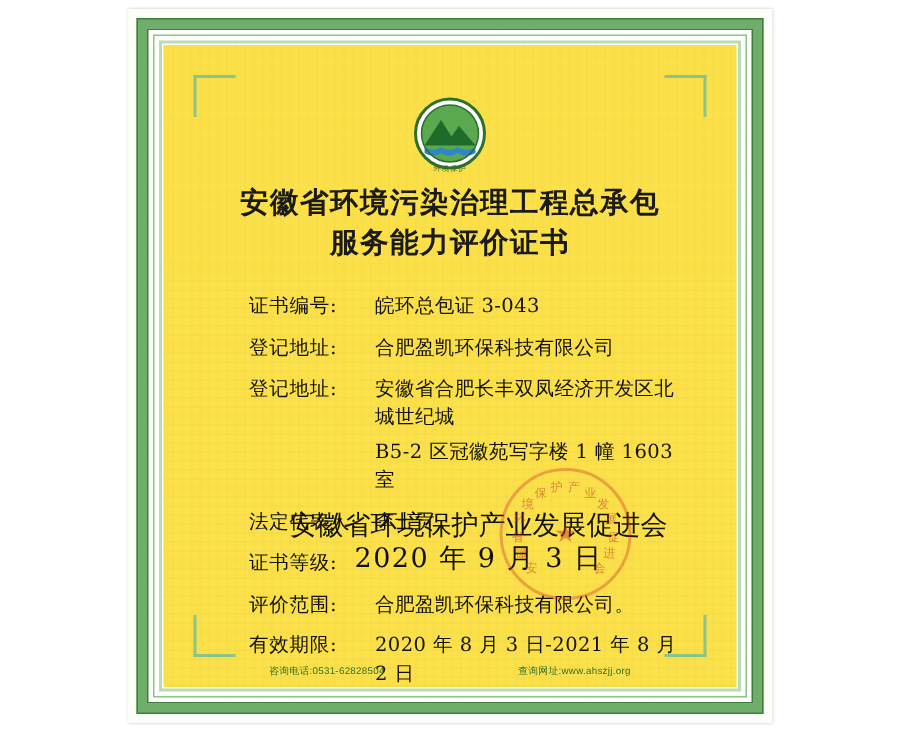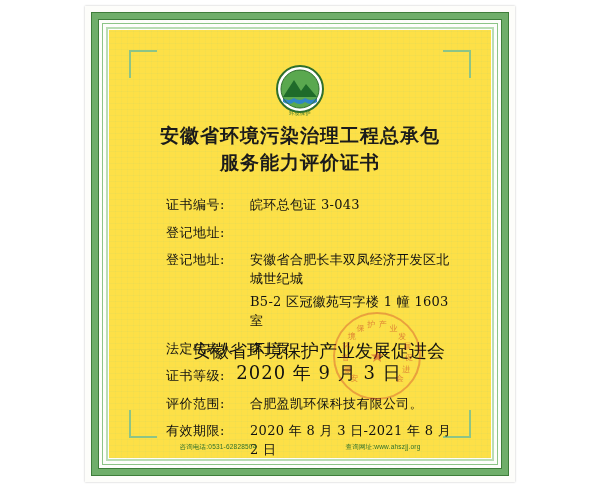--- a/index.html
+++ b/index.html
@@ -279,20 +279,21 @@
 
       <div class="fields">
 
         <div class="field-row">
           <div class="field-label">证书编号:</div>
           <div class="field-value">皖环总包证 3-043</div>
         </div>
 
         <div class="field-row">
           <div class="field-label">登记地址:</div>
+          <div class="field-value">合肥盈凯环保科技有限公司</div>
         </div>
 
         <div class="field-row">
           <div class="field-label">登记地址:</div>
           <div class="field-value">
             <span>安徽省合肥长丰双凤经济开发区北城世纪城</span>
             <span class="second">B5-2 区冠徽苑写字楼 1 幢 1603 室</span>
           </div>
         </div>
 

